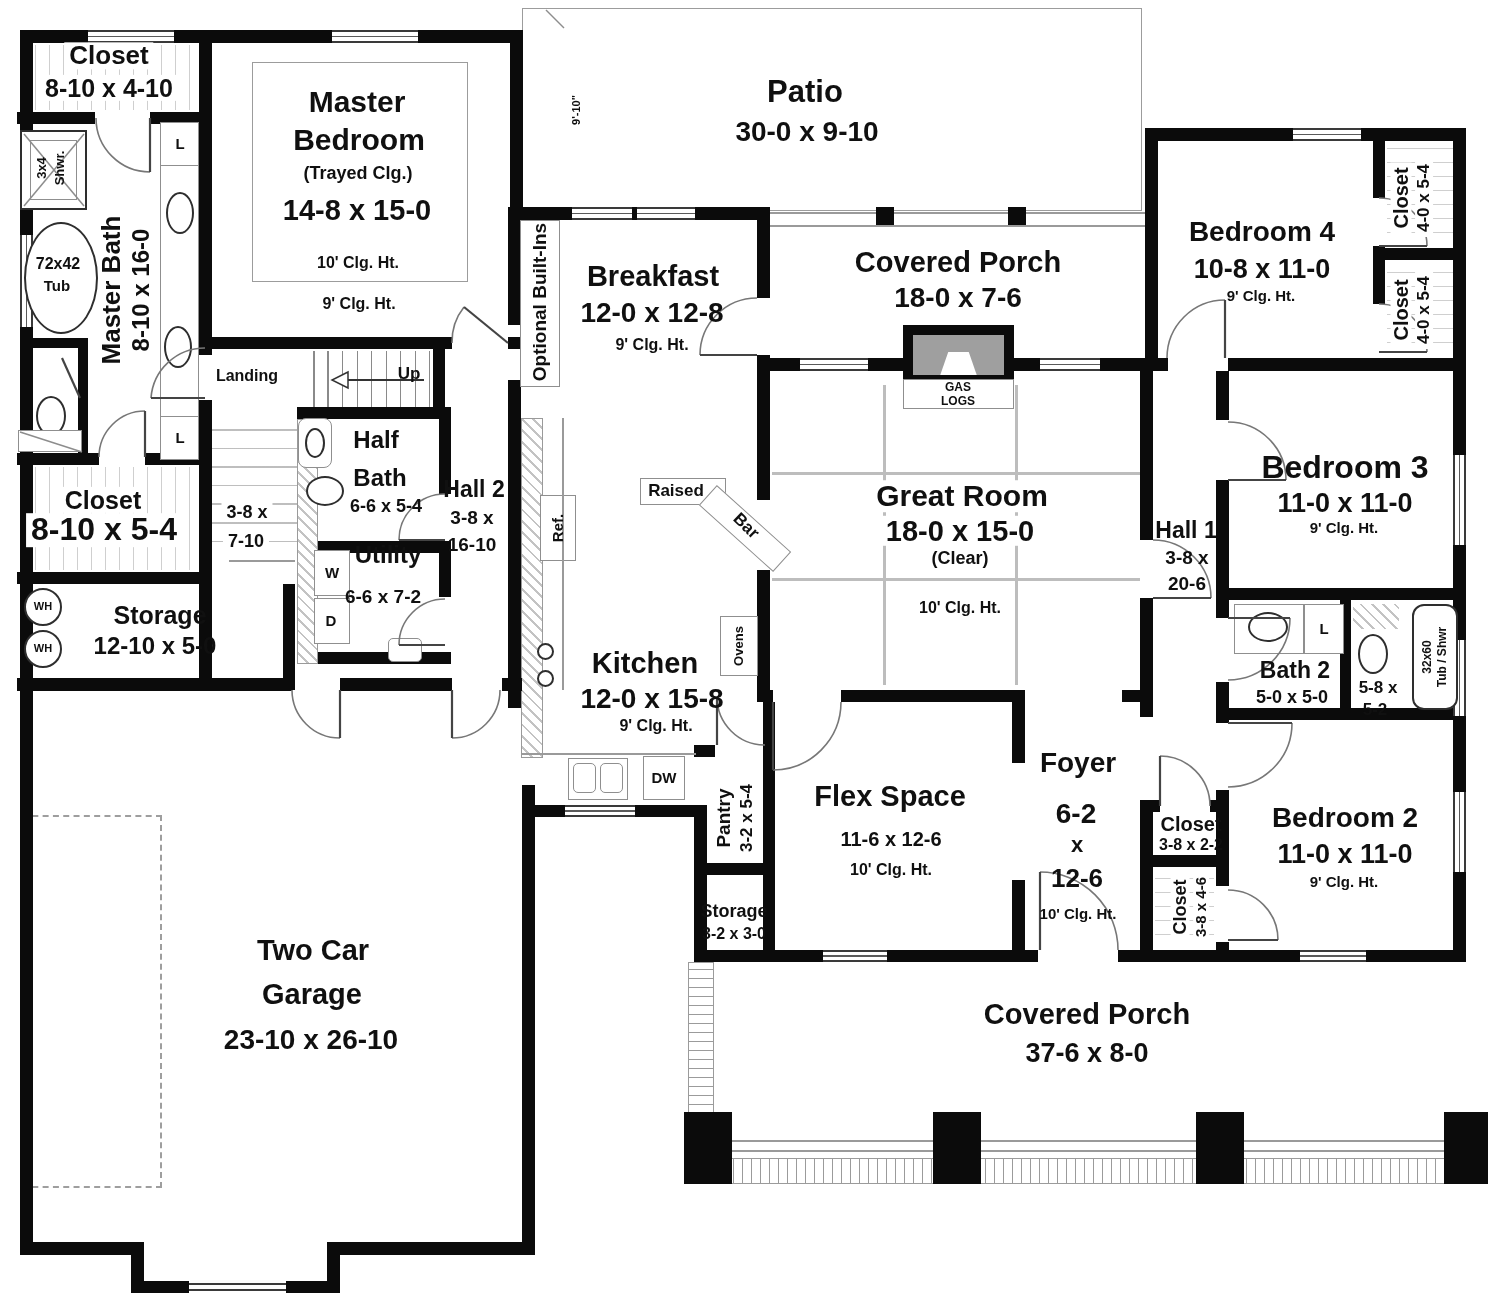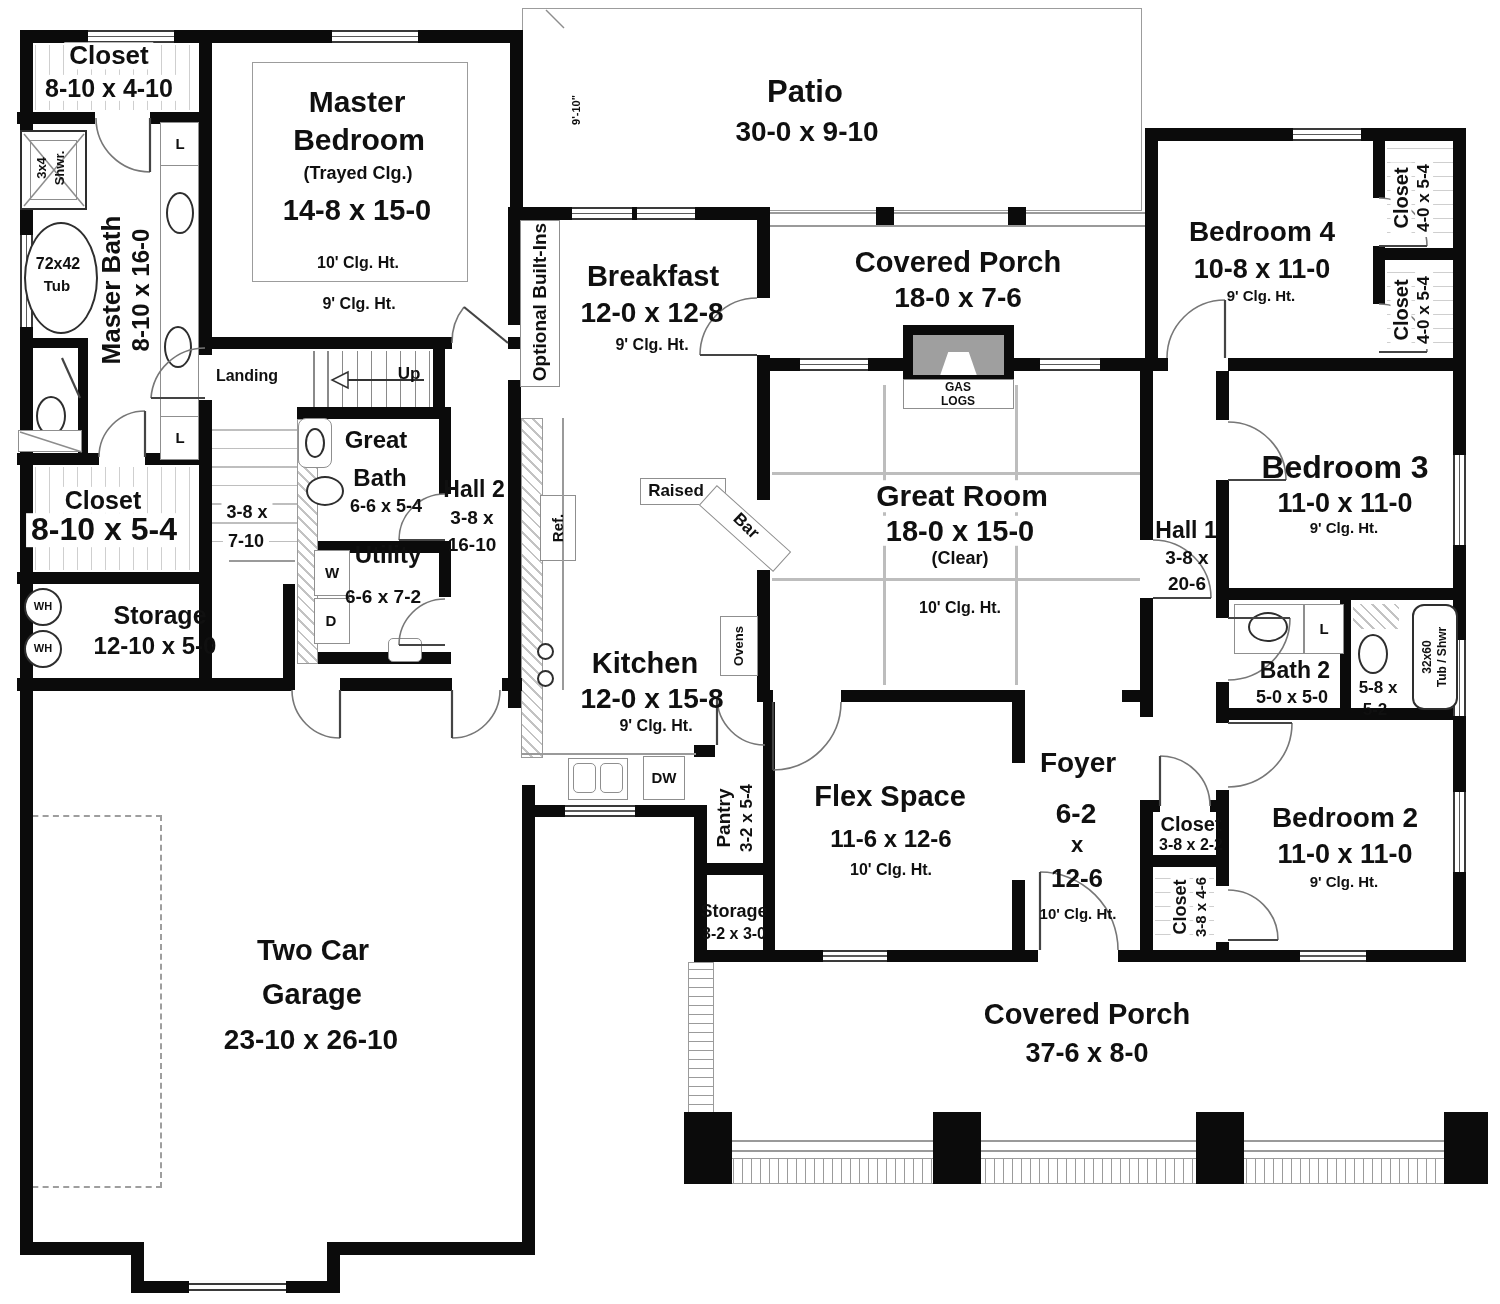--- a/index.html
+++ b/index.html
@@ -297,21 +297,21 @@
   <div class="lbl" style="left:155px;top:646px;font-size:24px">12-10 x 5-0</div>
   <div class="lbl" style="left:43px;top:607px;font-size:11px">WH</div>
   <div class="lbl" style="left:43px;top:649px;font-size:11px">WH</div>
   <div class="lbl" style="left:180px;top:144px;font-size:15px">L</div>
   <div class="lbl" style="left:180px;top:438px;font-size:15px">L</div>
 
   <div class="lbl" style="left:247px;top:376px;font-size:16px">Landing</div>
   <div class="lbl" style="left:409px;top:374px;font-size:17px">Up</div>
   <div class="lbl bg" style="left:247px;top:512px;font-size:18px">3-8 x</div>
   <div class="lbl bg" style="left:246px;top:541px;font-size:18px">7-10</div>
-  <div class="lbl" style="left:376px;top:440px;font-size:24px">Great</div>
+  <div class="lbl" style="left:376px;top:440px;font-size:24px">Half</div>
   <div class="lbl" style="left:380px;top:478px;font-size:24px">Bath</div>
   <div class="lbl" style="left:386px;top:506px;font-size:18px">6-6 x 5-4</div>
   <div class="lbl" style="left:388px;top:555px;font-size:24px">Utility</div>
   <div class="lbl" style="left:383px;top:597px;font-size:19px">6-6 x 7-2</div>
   <div class="lbl" style="left:332px;top:573px;font-size:15px">W</div>
   <div class="lbl" style="left:331px;top:621px;font-size:15px">D</div>
   <div class="lbl" style="left:474px;top:489px;font-size:23px">Hall 2</div>
   <div class="lbl" style="left:472px;top:518px;font-size:19px">3-8 x</div>
   <div class="lbl" style="left:472px;top:545px;font-size:19px">16-10</div>
 
@@ -365,21 +365,21 @@
   <div class="lbl" style="left:739px;top:646px;font-size:13px;transform:translate(-50%,-50%) rotate(-90deg)">Ovens</div>
   <div class="lbl" style="left:664px;top:778px;font-size:15px">DW</div>
   <div class="lbl" style="left:676px;top:491px;font-size:17px">Raised</div>
   <div class="lbl" style="left:746px;top:526px;font-size:17px;transform:translate(-50%,-50%) rotate(44deg)">Bar</div>
 
   <div class="lbl" style="left:724px;top:818px;font-size:19px;transform:translate(-50%,-50%) rotate(-90deg)">Pantry</div>
   <div class="lbl" style="left:747px;top:818px;font-size:17px;transform:translate(-50%,-50%) rotate(-90deg)">3-2 x 5-4</div>
   <div class="lbl" style="left:734px;top:911px;font-size:18px">Storage</div>
   <div class="lbl" style="left:734px;top:934px;font-size:16px">3-2 x 3-0</div>
   <div class="lbl" style="left:890px;top:796px;font-size:29px">Flex Space</div>
-  <div class="lbl" style="left:891px;top:839px;font-size:24px">11-6 x 12-6</div>
+  <div class="lbl" style="left:891px;top:839px;font-size:20px">11-6 x 12-6</div>
   <div class="lbl" style="left:891px;top:870px;font-size:16px">10' Clg. Ht.</div>
   <div class="lbl" style="left:1078px;top:763px;font-size:28px">Foyer</div>
   <div class="lbl" style="left:1076px;top:814px;font-size:28px">6-2</div>
   <div class="lbl" style="left:1077px;top:845px;font-size:22px">x</div>
   <div class="lbl" style="left:1077px;top:879px;font-size:26px">12-6</div>
   <div class="lbl" style="left:1078px;top:914px;font-size:15px">10' Clg. Ht.</div>
 
   <div class="lbl" style="left:313px;top:950px;font-size:29px">Two Car</div>
   <div class="lbl" style="left:312px;top:994px;font-size:29px">Garage</div>
   <div class="lbl" style="left:311px;top:1040px;font-size:28px">23-10 x 26-10</div>

